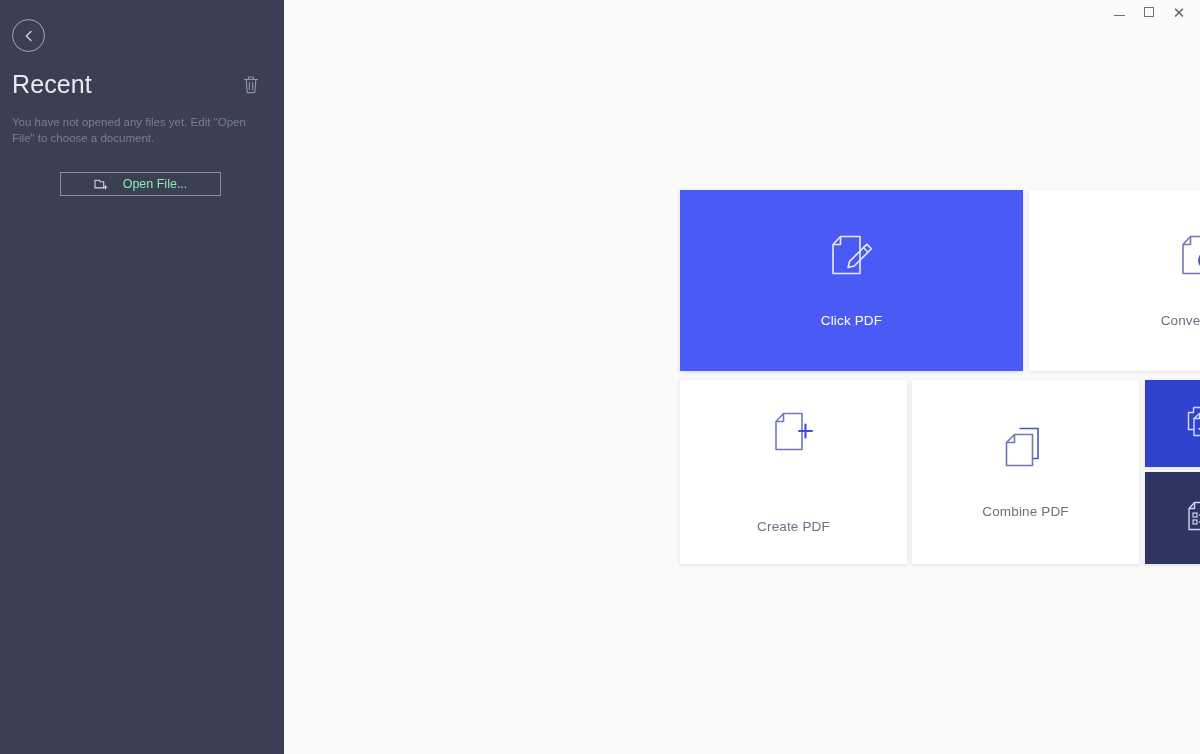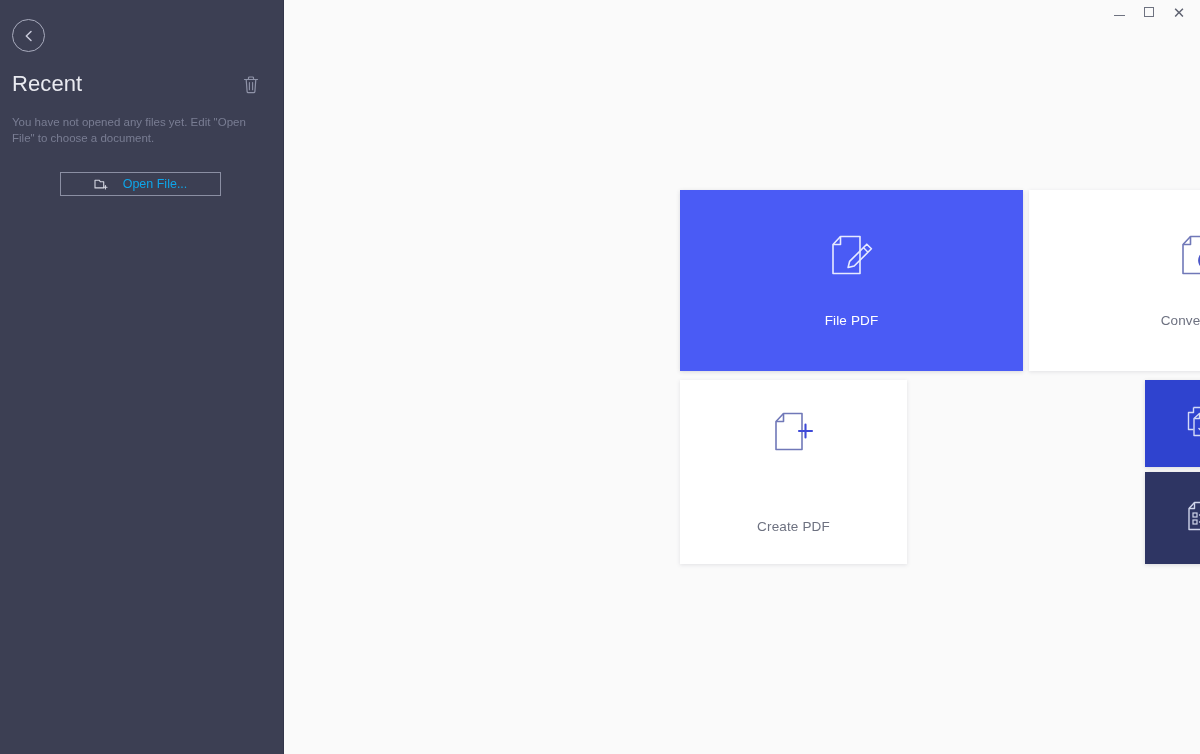--- a/index.html
+++ b/index.html
@@ -42,21 +42,21 @@
     display: flex;
     align-items: center;
     justify-content: center;
   }
   #back-btn svg { display: block; }
 
   #recent-title {
     position: absolute;
     left: 12px;
     top: 68px;
-    font-size: 22px;
+    font-size: 25px;
     font-weight: 400;
     color: #e9eaf0;
     letter-spacing: 0.1px;
     line-height: 32px;
   }
 
   #trash-btn {
     position: absolute;
     right: 22px;
     top: 74px;
@@ -76,21 +76,21 @@
   }
 
   #open-file-btn {
     position: absolute;
     left: 60px;
     top: 172px;
     width: 161px;
     height: 24px;
     border: 1px solid #8b8fa3;
     background: transparent;
-    color: #0ea5e9;
+    color: #86efac;
     font-size: 12.5px;
     font-family: "Liberation Sans", sans-serif;
     display: flex;
     align-items: center;
     justify-content: center;
     gap: 14px;
     cursor: pointer;
   }
 
   
@@ -250,21 +250,21 @@
 
       <div class="tile tile-vert accent" id="tile-edit">
         <span class="icon-wrap tile-icon">
           <svg width="48" height="52" viewBox="0 0 48 52">
             <path d="M12.5 3.5 h19.5 v37 h-27 v-29 z" fill="none" stroke="#e7eaff" stroke-width="1.6" stroke-linejoin="round"></path>
             <path d="M12.5 3.5 v8 h-7.5" fill="none" stroke="#e7eaff" stroke-width="1.6" stroke-linejoin="round"></path>
             <path d="M38.8 11.2 l4.6 4.6 -17.2 17.2 -6.1 1.5 1.5 -6.1 z" fill="none" stroke="#e7eaff" stroke-width="1.6" stroke-linejoin="round"></path>
             <path d="M35.4 14.6 l4.6 4.6" fill="none" stroke="#e7eaff" stroke-width="1.4"></path>
           </svg>
         </span>
-        <span class="tile-label">File PDF</span>
+        <span class="tile-label">Click PDF</span>
       </div>
 
       <div class="tile tile-vert" id="tile-convert">
         <span class="icon-wrap tile-icon">
           <svg width="48" height="52" viewBox="0 0 48 52">
             <path d="M13.5 3.5 h20.5 v37 h-28 v-29 z" fill="none" stroke="#7078b8" stroke-width="1.6" stroke-linejoin="round"></path>
             <path d="M13.5 3.5 v8 h-7.5" fill="none" stroke="#7078b8" stroke-width="1.6" stroke-linejoin="round"></path>
             <path d="M39.3 27.5 a8.6 8.6 0 1 0 -3.6 6.9" fill="none" stroke="#4a56c8" stroke-width="1.9" stroke-linecap="round"></path>
             <path d="M39.3 21.5 v6.4 h-6.3" fill="none" stroke="#4a56c8" stroke-width="1.9" stroke-linecap="round" stroke-linejoin="round"></path>
           </svg>
@@ -276,20 +276,30 @@
         <span class="icon-wrap tile-icon">
           <svg width="46" height="50" viewBox="0 0 46 50">
             <path d="M12.5 3.5 h18.5 v36 h-26 v-28 z" fill="none" stroke="#7078b8" stroke-width="1.6" stroke-linejoin="round"></path>
             <path d="M12.5 3.5 v8 h-7.5" fill="none" stroke="#7078b8" stroke-width="1.6" stroke-linejoin="round"></path>
             <path d="M34.5 14.5 v13 M28 21 h13" fill="none" stroke="#3f4ad8" stroke-width="2.1" stroke-linecap="round"></path>
           </svg>
         </span>
         <span class="tile-label">Create PDF</span>
       </div>
 
+      <div class="tile tile-vert" id="tile-combine">
+        <span class="icon-wrap tile-icon">
+          <svg width="46" height="50" viewBox="0 0 46 50">
+            <path d="M16.5 2.5 h18.5 v30 h-5" fill="none" stroke="#4a56c8" stroke-width="1.6" stroke-linejoin="round"></path>
+            <path d="M11.5 8.5 h18 v31 h-26 v-23 z" fill="none" stroke="#6e76b4" stroke-width="1.6" stroke-linejoin="round"></path>
+            <path d="M11.5 8.5 v8 h-7.5" fill="none" stroke="#6e76b4" stroke-width="1.6" stroke-linejoin="round"></path>
+          </svg>
+        </span>
+        <span class="tile-label">Combine PDF</span>
+      </div>
 
       <div class="tile tile-horz accent2" id="tile-batch">
         <span class="icon-wrap tile-icon">
           <svg width="34" height="38" viewBox="0 0 34 38">
             <path d="M10.5 2.5 h8.5 v4" fill="none" stroke="#d4daf7" stroke-width="1.4" stroke-linejoin="round"></path>
             <path d="M10.5 2.5 v5 h-5 v17 h5" fill="none" stroke="#d4daf7" stroke-width="1.4" stroke-linejoin="round"></path>
             <path d="M16.5 8.5 h10.5 v22 h-16 v-17 z" fill="none" stroke="#d4daf7" stroke-width="1.4" stroke-linejoin="round"></path>
             <path d="M16.5 8.5 v5 h-5" fill="none" stroke="#d4daf7" stroke-width="1.4" stroke-linejoin="round"></path>
             <path d="M16 23.5 l3 3 6 -7" fill="none" stroke="#d4daf7" stroke-width="1.5" stroke-linecap="round" stroke-linejoin="round"></path>
           </svg>

